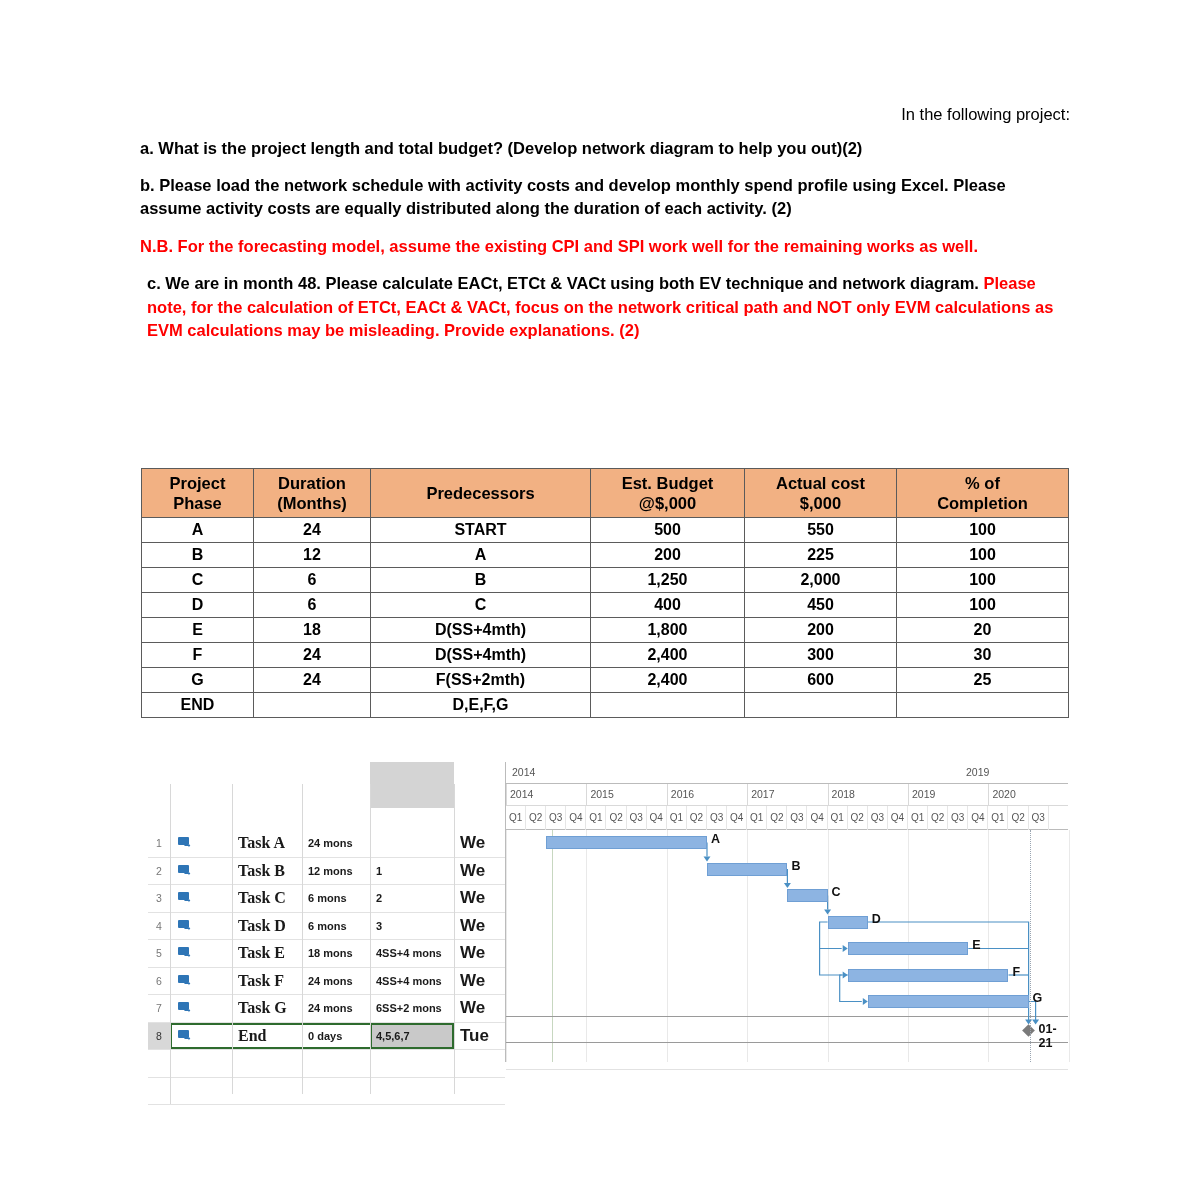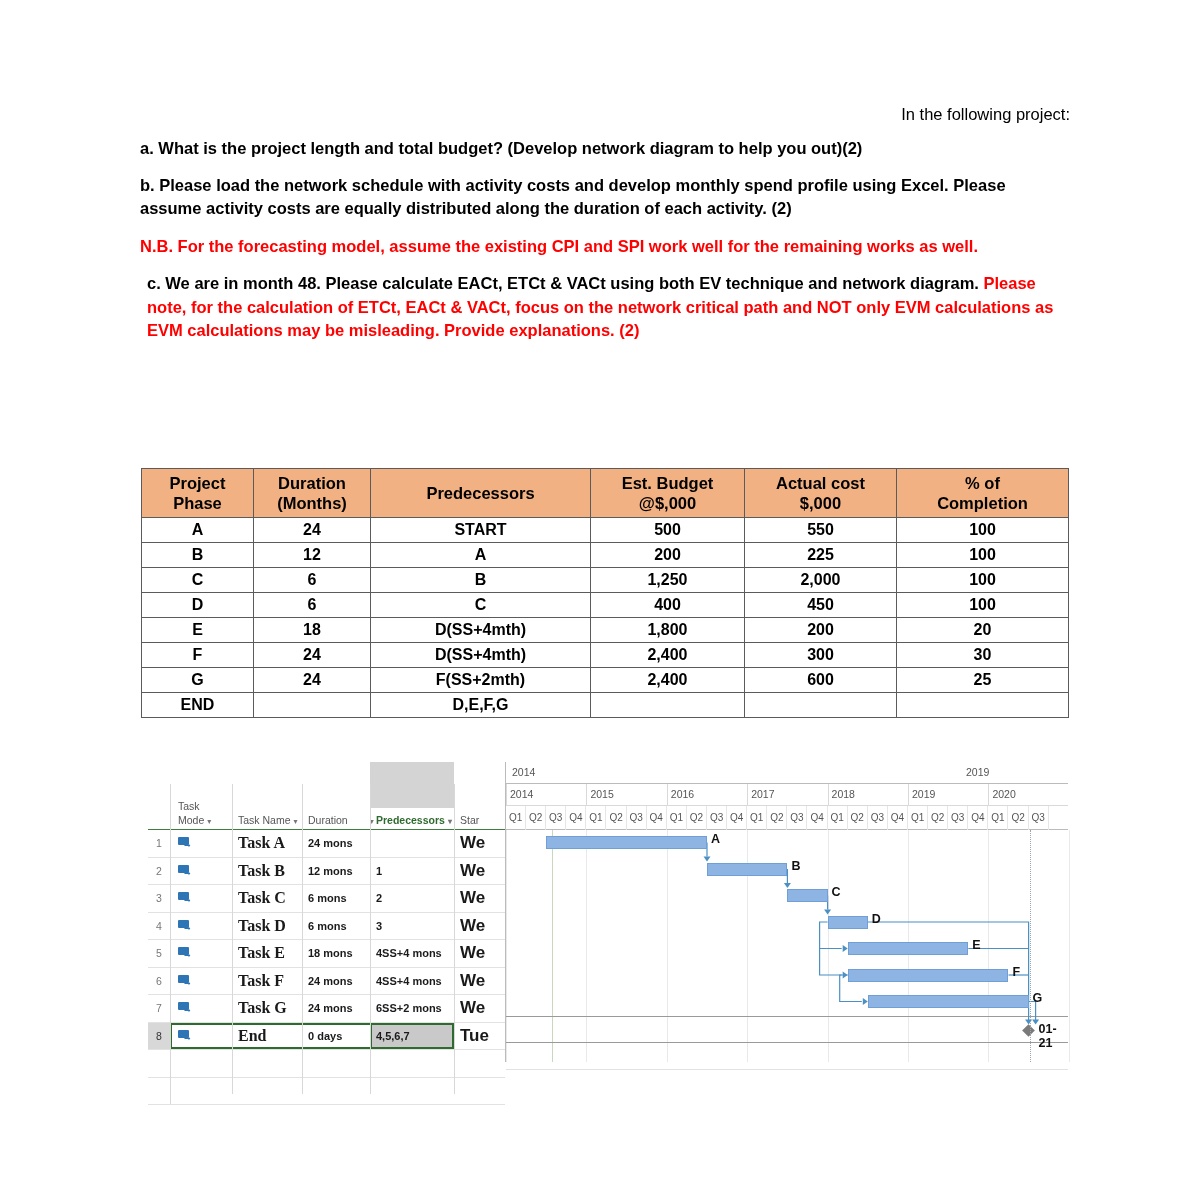--- a/index.html
+++ b/index.html
@@ -449,38 +449,20 @@
       </tr>
     </tbody>
 </table>
 
 <div class="project">
   <div class="project-inner">
 
     <div class="grid-left">
       <div class="pred-head-bg"></div>
 
-      <div class="gl-head">
-        <div class="hcell" style="left:30px;">
-          <span class="l1">Task</span>
-          <span>Mode</span><span class="caret">▾</span>
-        </div>
-        <div class="hcell" style="left:90px;">
-          <span>Task Name</span><span class="caret">▾</span>
-        </div>
-        <div class="hcell" style="left:160px;">
-          <span>Duration</span><span class="caret" style="margin-left:22px;">▾</span>
-        </div>
-        <div class="hcell hcell-pred" style="left:228px;">
-          <span>Predecessors</span><span class="caret">▾</span>
-        </div>
-        <div class="hcell" style="left:312px;">
-          <span>Star</span>
-        </div>
-      </div>
 
       <div class="vline" style="left:22px;  height:46px;"></div>
       <div class="vline" style="left:84px;  height:46px;"></div>
       <div class="vline" style="left:154px; height:46px;"></div>
       <div class="vline" style="left:222px; height:46px;"></div>
       <div class="vline" style="left:306px; height:46px;"></div>
 
       <div class="rows" id="project-rows">
           <div class="prow">
             <div class="rnum">1</div>

